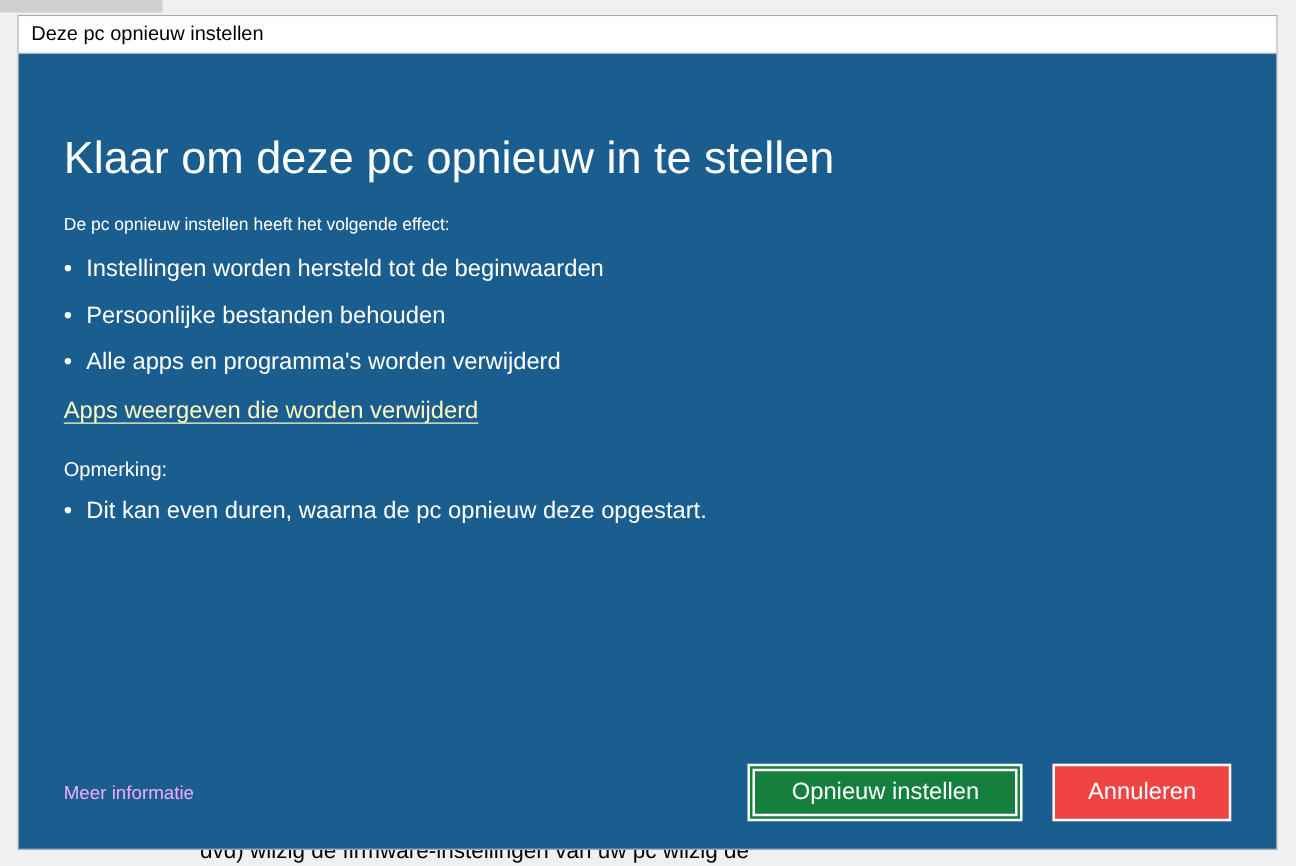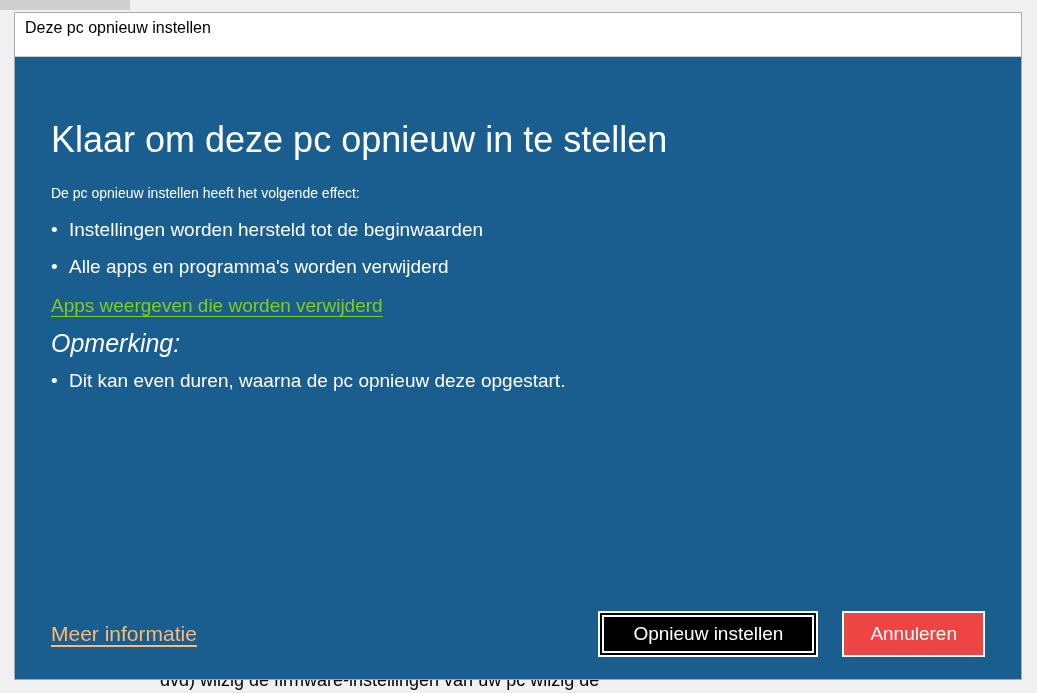--- a/index.html
+++ b/index.html
@@ -28,21 +28,21 @@
     background: #fff;
     border: 1px solid #aaa;
     display: flex;
     flex-direction: column;
   }
   .titlebar {
     background: #fff;
     color: #000;
     font-size: 16px;
     padding: 6px 10px;
-    height: 44px;
+    height: 30px;
     border-bottom: 1px solid #ccc;
   }
   .content {
     flex: 1;
     background: #1a5d8f;
     color: #fff;
     padding: 30px 36px 22px 36px;
     display: flex;
     flex-direction: column;
     position: relative;
@@ -68,49 +68,47 @@
     padding-left: 18px;
     position: relative;
   }
   ul.effects li::before, ul.notes li::before {
     content: "•";
     position: absolute;
     left: 0;
     top: 0;
   }
   .link {
-    color: #84cc16;
+    color: #fef9c3;
     text-decoration: underline;
     text-underline-offset: 4px;
     cursor: pointer;
     font-size: 19px;
     display: inline-block;
     margin-top: 4px;
   }
   .note-label {
-    font-size: 25px;
-    margin-top: 12px;
-    font-style: italic;
+    font-size: 16px;
+    margin-top: 28px;
   }
   .footer {
     margin-top: auto;
     display: flex;
     align-items: center;
     gap: 24px;
   }
   .more-link {
-    color: #fdba74;
-    text-decoration: underline;
+    color: #f0abfc;
     text-underline-offset: 4px;
     cursor: pointer;
-    font-size: 21px;
+    font-size: 15px;
     margin-right: auto;
   }
   .btn {
-    background: #000000;
+    background: #15803d;
     color: #fff;
     border: 2px solid #fff;
     font-size: 19px;
     font-family: inherit;
     padding: 10px 26px;
     cursor: pointer;
     min-width: 140px;
     text-align: center;
   }
   .btn-primary {
@@ -140,20 +138,21 @@
   <div class="titlebar">
     <span>Deze pc opnieuw instellen</span>
   </div>
   <div class="content">
     <h1 class="heading">Klaar om deze pc opnieuw in te stellen</h1>
 
     <div class="intro">De pc opnieuw instellen heeft het volgende effect:</div>
 
     <ul class="effects">
       <li>Instellingen worden hersteld tot de beginwaarden</li>
+      <li>Persoonlijke bestanden behouden</li>
       <li>Alle apps en programma's worden verwijderd</li>
     </ul>
 
     <a class="link">Apps weergeven die worden verwijderd</a>
 
     <div class="note-label">Opmerking:</div>
     <ul class="notes">
       <li>Dit kan even duren, waarna de pc opnieuw deze opgestart.</li>
     </ul>
 

